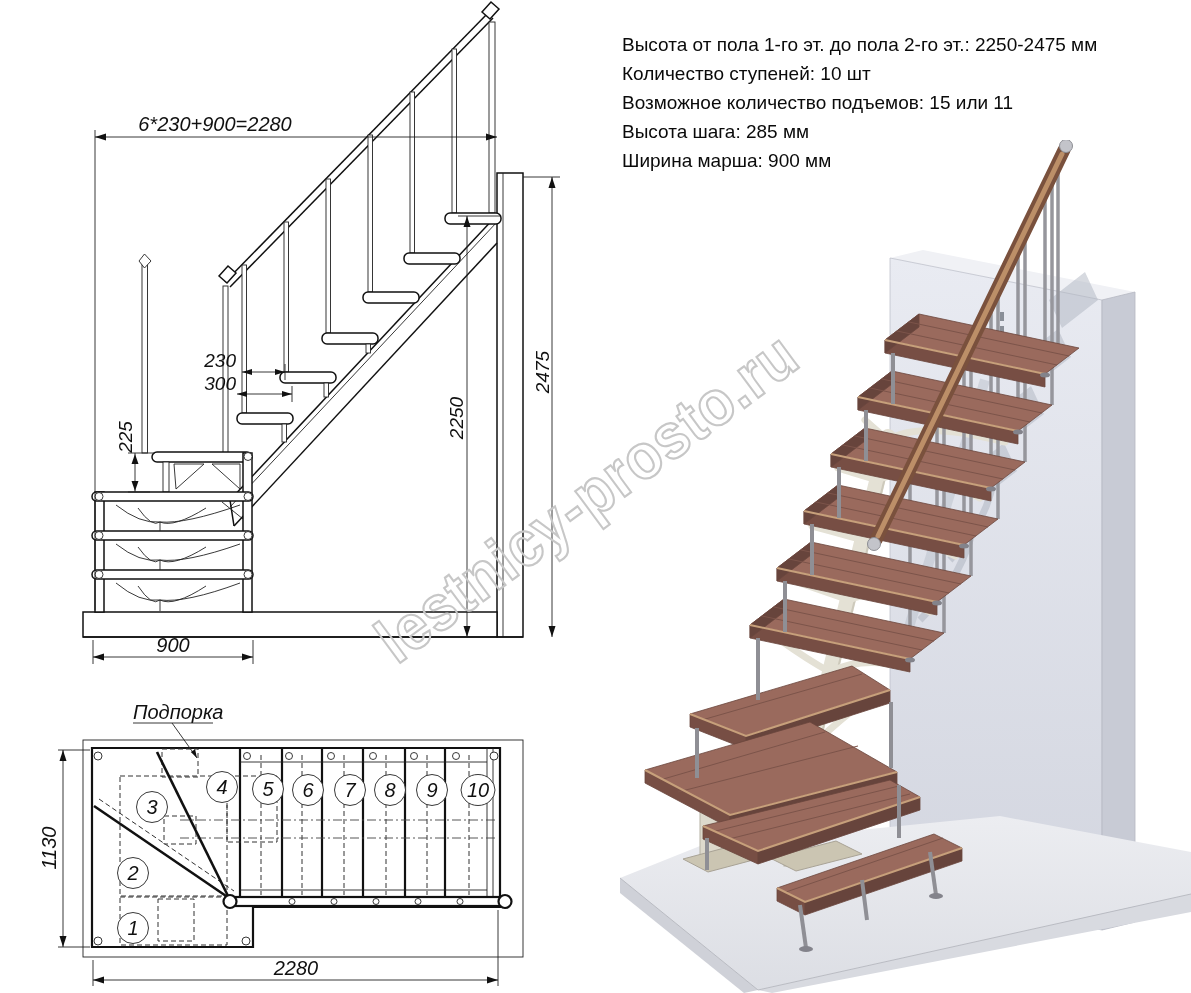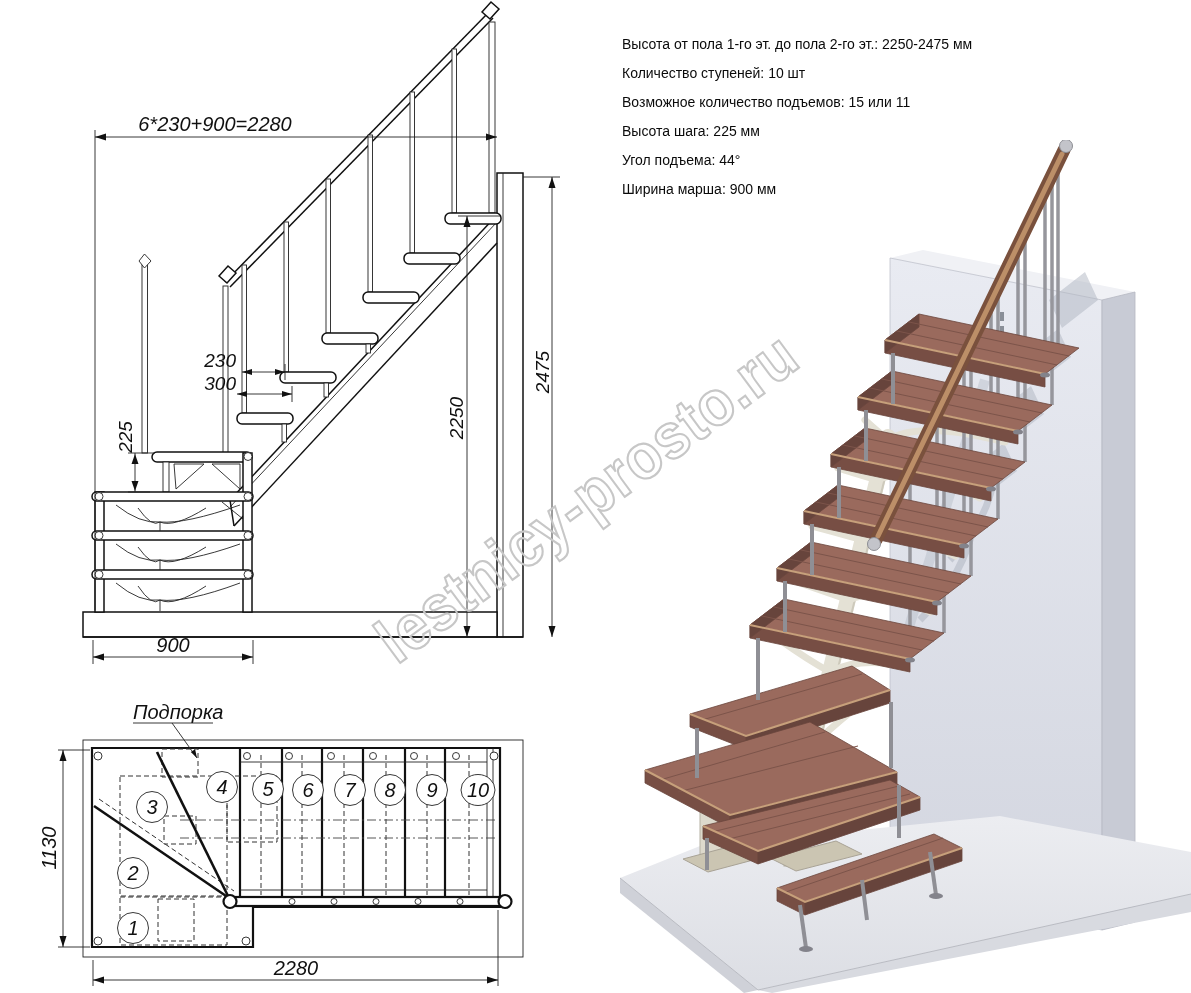--- a/index.html
+++ b/index.html
@@ -1,20 +1,20 @@
 <!DOCTYPE html>
 <html><head>
 <meta charset="utf-8">
 <style>
   html,body{margin:0;padding:0;background:#fff;}
   .canvas{position:relative;width:1191px;height:993px;background:#ffffff;overflow:hidden;
           font-family:"Liberation Sans",sans-serif;}
   .abs{position:absolute;}
   
-  .specs{left:622px;top:30px;font-size:14px;line-height:29px;color:#0a0a0a;white-space:nowrap;z-index:6;}
+  .specs{left:622px;top:30px;font-size:19px;line-height:29px;color:#0a0a0a;white-space:nowrap;z-index:6;}
   
   text{font-family:"Liberation Sans",sans-serif;}
   .dim{font-style:italic;font-size:19px;fill:#101010;}
   .dimbig{font-style:italic;font-size:20px;fill:#101010;}
   .num{font-style:italic;font-size:20px;fill:#101010;}
   .lbl{font-style:italic;font-size:20px;fill:#101010;}
   .wm{font-weight:bold;fill:none;stroke:#c7c7c7;stroke-width:2.2px;font-size:64px;letter-spacing:1px;}
   .thin{stroke:#222;stroke-width:0.9;fill:none;}
   .med{stroke:#111;stroke-width:1.5;fill:none;}
   .thk{stroke:#111;stroke-width:2.2;fill:none;}
@@ -25,22 +25,21 @@
 </style>
 </head>
 <body>
 
 <div class="canvas">
 
   <div class="abs specs">
     <div>Высота от пола 1-го эт. до пола 2-го эт.: 2250-2475 мм</div>
     <div>Количество ступеней: 10 шт</div>
     <div>Возможное количество подъемов: 15 или 11</div>
-    <div>Высота шага: 225 мм</div>
-    <div>Угол подъема: 44°</div>
+    <div>Высота шага: 285 мм</div>
     <div>Ширина марша: 900 мм</div>
   </div>
 
   <svg class="abs" style="left:55px;top:0px;z-index:2" width="535" height="690" viewBox="55 0 535 690">
 
     <g>
       <rect x="497" y="173" width="26" height="464" class="med wfill"></rect>
       <line x1="503" y1="173" x2="503" y2="637" class="thin"></line>
     </g>
 

